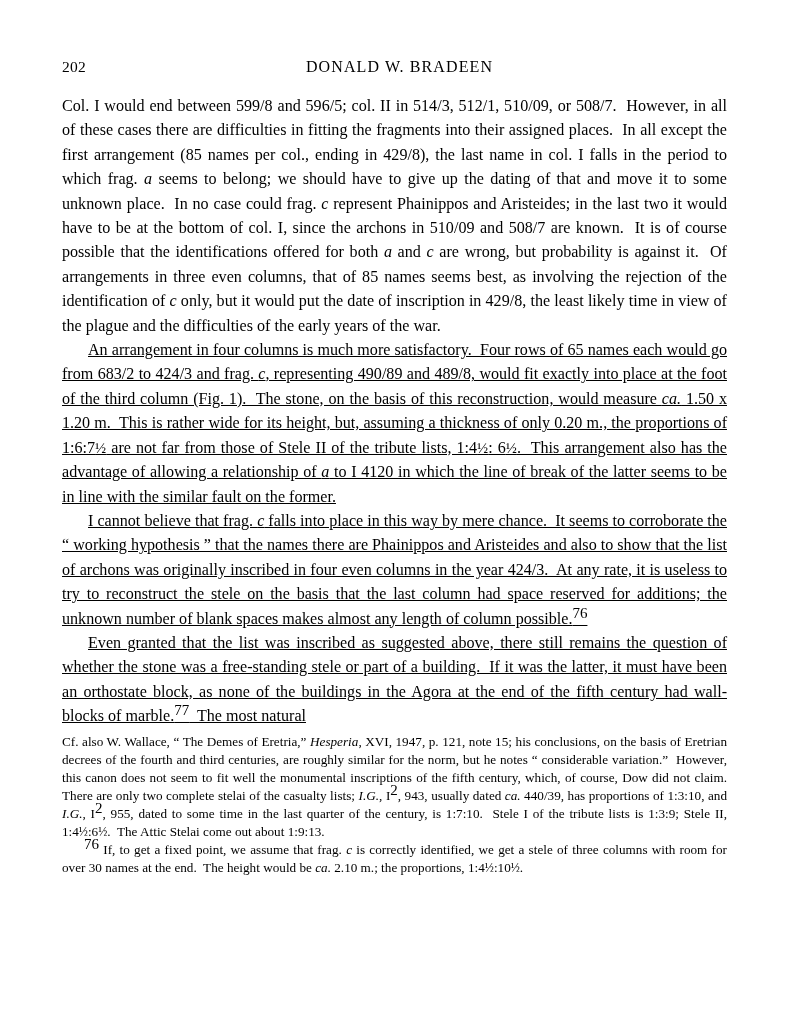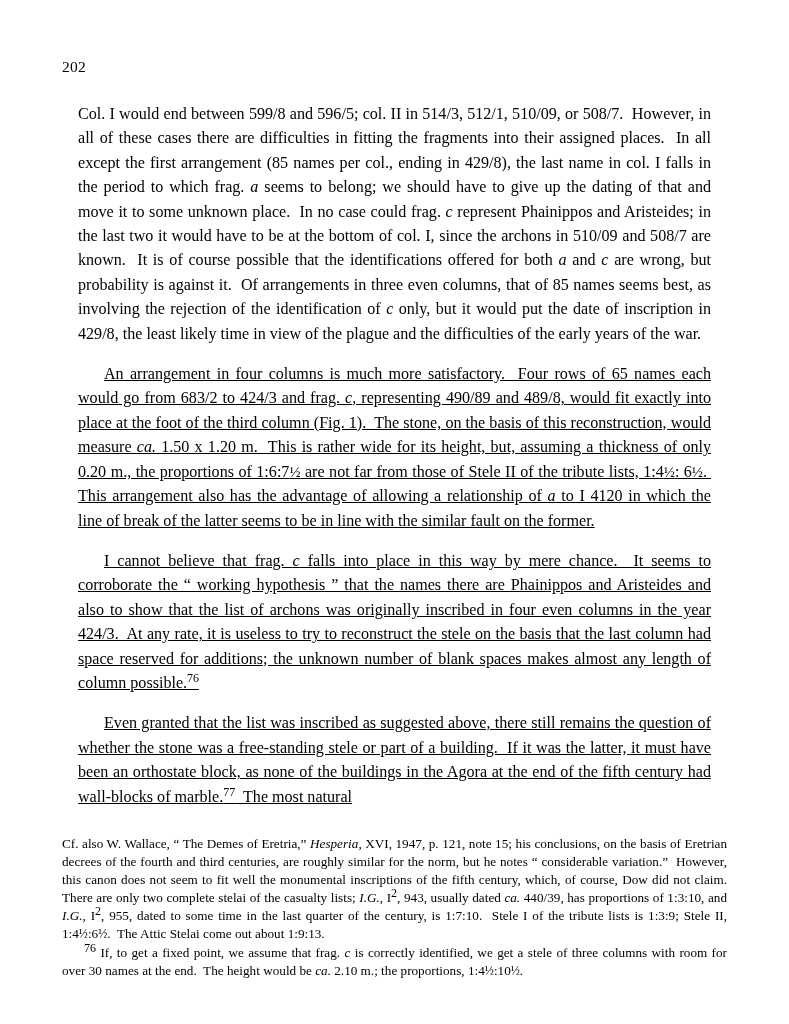--- a/index.html
+++ b/index.html
@@ -35,62 +35,62 @@
     letter-spacing: 0.3px;
   }
   .running-title {
     text-align: center;
     font-size: 16px;
     letter-spacing: 1.1px;
     padding-left: 10px;
     padding-top: 6px;
   }
   .body-text p {
-    margin: 16px;
+    margin: 0;
     font-size: 16.1px;
     line-height: 24.4px;
     text-align: justify;
     text-justify: inter-word;
     hyphens: none;
   }
   .body-text p.indent {
     text-indent: 26px;
     text-decoration: underline;
   }
   .notes {
-    margin-top: 22px;
     padding-top: 4px;
   }
   .notes p {
     margin: 0;
     font-size: 13.2px;
     line-height: 18.1px;
     text-align: justify;
   }
   .notes p.hang {
     text-indent: 22px;
     font-family: Liberation Serif, serif;
   }
   i { font-style: italic; }
   sup {
-    font-size: 12px;
+    font-size: 15px;
     vertical-align: super;
     line-height: 0;
   }
   .frac {
     font-size: 0.92em;
   }
 </style>
 </head>
 <body>
 
 <div class="page">
 
   <div class="header">
     <div class="folio">202</div>
+    <div class="running-title">DONALD W. BRADEEN</div>
   </div>
 
   <div class="body-text">
 
     <p>Col. I would end between 599/8 and 596/5; col. II in 514/3, 512/1, 510/09, or 508/7.&nbsp; However, in all of these cases there are difficulties in fitting the fragments into their assigned places.&nbsp; In all except the first arrangement (85 names per col., ending in 429/8), the last name in col. I falls in the period to which frag. <i>a</i> seems to belong; we should have to give up the dating of that and move it to some unknown place.&nbsp; In no case could frag. <i>c</i> represent Phainippos and Aristeides; in the last two it would have to be at the bottom of col. I, since the archons in 510/09 and 508/7 are known.&nbsp; It is of course possible that the identifications offered for both <i>a</i> and <i>c</i> are wrong, but probability is against it.&nbsp; Of arrangements in three even columns, that of 85 names seems best, as involving the rejection of the identification of <i>c</i> only, but it would put the date of inscription in 429/8, the least likely time in view of the plague and the difficulties of the early years of the war.</p>
 
     <p class="indent">An arrangement in four columns is much more satisfactory.&nbsp; Four rows of 65 names each would go from 683/2 to 424/3 and frag. <i>c</i>, representing 490/89 and 489/8, would fit exactly into place at the foot of the third column (Fig. 1).&nbsp; The stone, on the basis of this reconstruction, would measure <i>ca.</i> 1.50 x 1.20 m.&nbsp; This is rather wide for its height, but, assuming a thickness of only 0.20 m., the proportions of 1:6:7<span class="frac">½</span> are not far from those of Stele II of the tribute lists, 1:4<span class="frac">½</span>: 6<span class="frac">½</span>.&nbsp; This arrangement also has the advantage of allowing a relationship of <i>a</i> to I 4120 in which the line of break of the latter seems to be in line with the similar fault on the former.</p>
 
     <p class="indent">I cannot believe that frag. <i>c</i> falls into place in this way by mere chance.&nbsp; It seems to corroborate the “ working hypothesis ” that the names there are Phainippos and Aristeides and also to show that the list of archons was originally inscribed in four even columns in the year 424/3.&nbsp; At any rate, it is useless to try to reconstruct the stele on the basis that the last column had space reserved for additions; the unknown number of blank spaces makes almost any length of column possible.<sup>76</sup></p>
 

